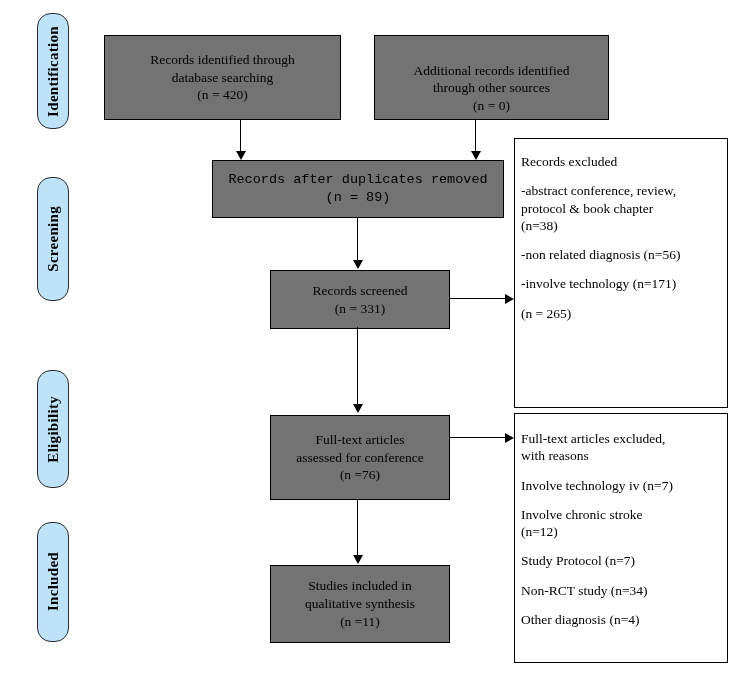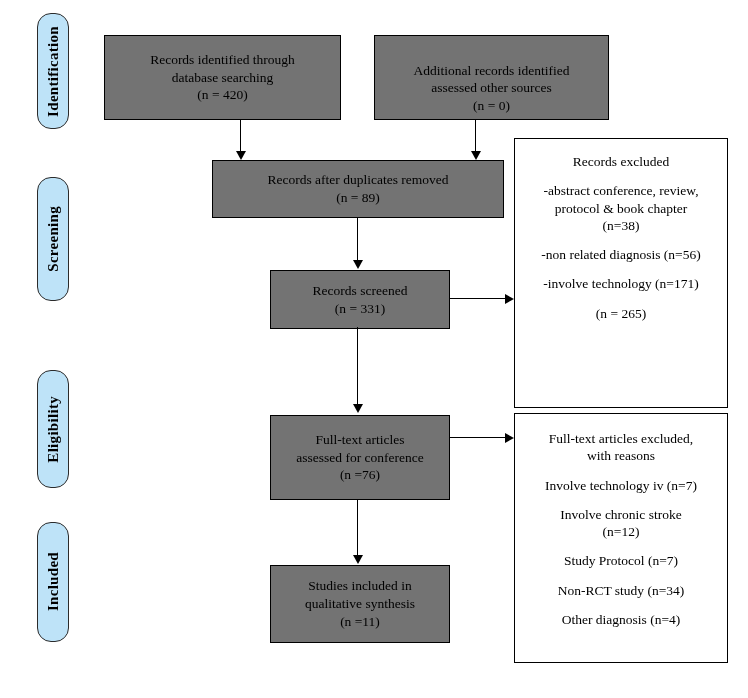--- a/index.html
+++ b/index.html
@@ -59,21 +59,21 @@
     display: block;
     white-space: nowrap;
   }
 
   
   .excl-box {
     position: absolute;
     background: #ffffff;
     border: 1px solid #000000;
     box-sizing: border-box;
-    text-align: center;
+    text-align: left;
     font-size: 13.5px;
     line-height: 1.28;
     padding: 14px 6px 12px 6px;
   }
   .excl-box .para {
     display: block;
     margin-bottom: 12px;
   }
   .excl-box .para:last-child {
     margin-bottom: 0;
@@ -133,25 +133,25 @@
   </div>
 
   <div class="flow-box" style="left:104px; top:35px; width:237px; height:85px;">
     <span class="line">Records identified through</span>
     <span class="line">database searching</span>
     <span class="line">(n = 420)</span>
   </div>
 
   <div class="flow-box" style="left:374px; top:35px; width:235px; height:85px;justify-content:flex-end;">
     <span class="line">Additional records identified</span>
-    <span class="line">assessed other sources</span>
+    <span class="line">through other sources</span>
     <span class="line">(n = 0)</span>
   </div>
 
-  <div class="flow-box" style="left:212px; top:160px; width:292px; height:58px;">
+  <div class="flow-box" style="left:212px; top:160px; width:292px; height:58px;font-family:Liberation Mono, monospace;">
     <span class="line">Records after duplicates removed</span>
     <span class="line">(n = 89)</span>
   </div>
 
   <div class="flow-box" style="left:270px; top:270px; width:180px; height:59px;">
     <span class="line">Records screened</span>
     <span class="line">(n = 331)</span>
   </div>
 
   <div class="flow-box" style="left:270px; top:415px; width:180px; height:85px;">

